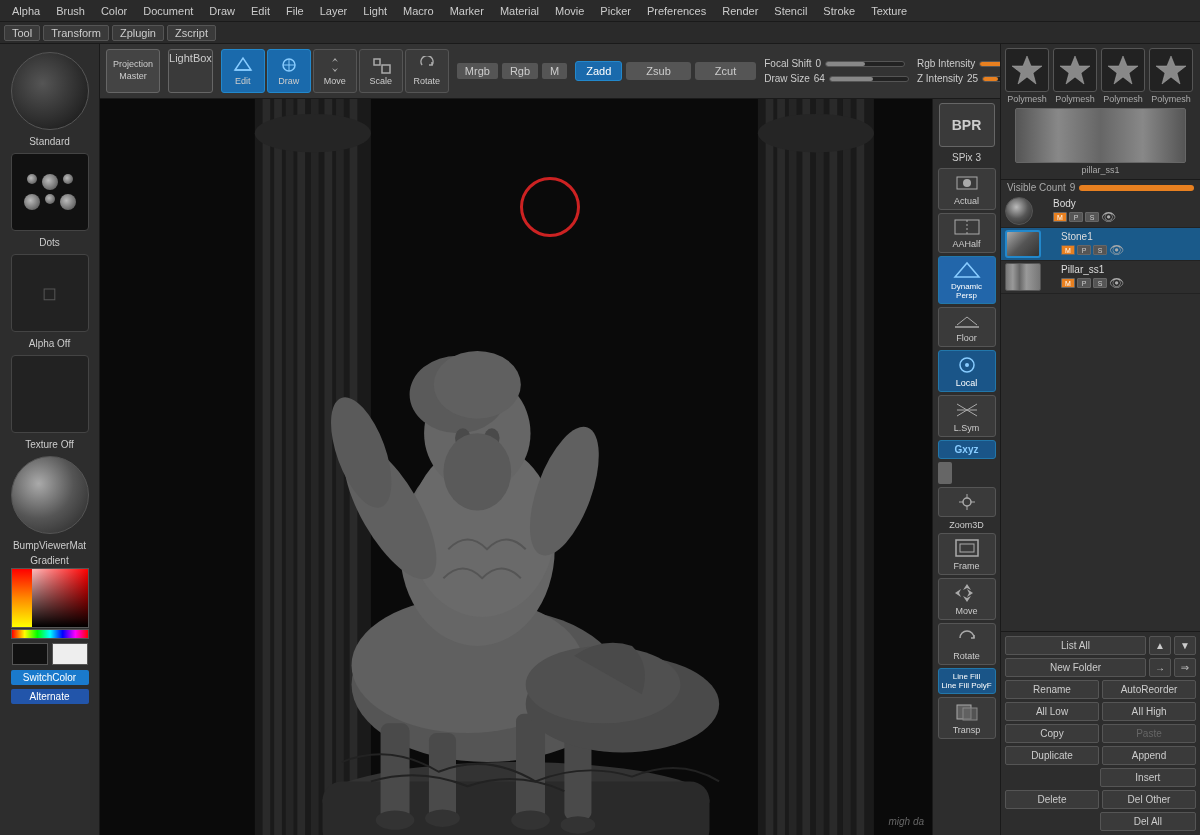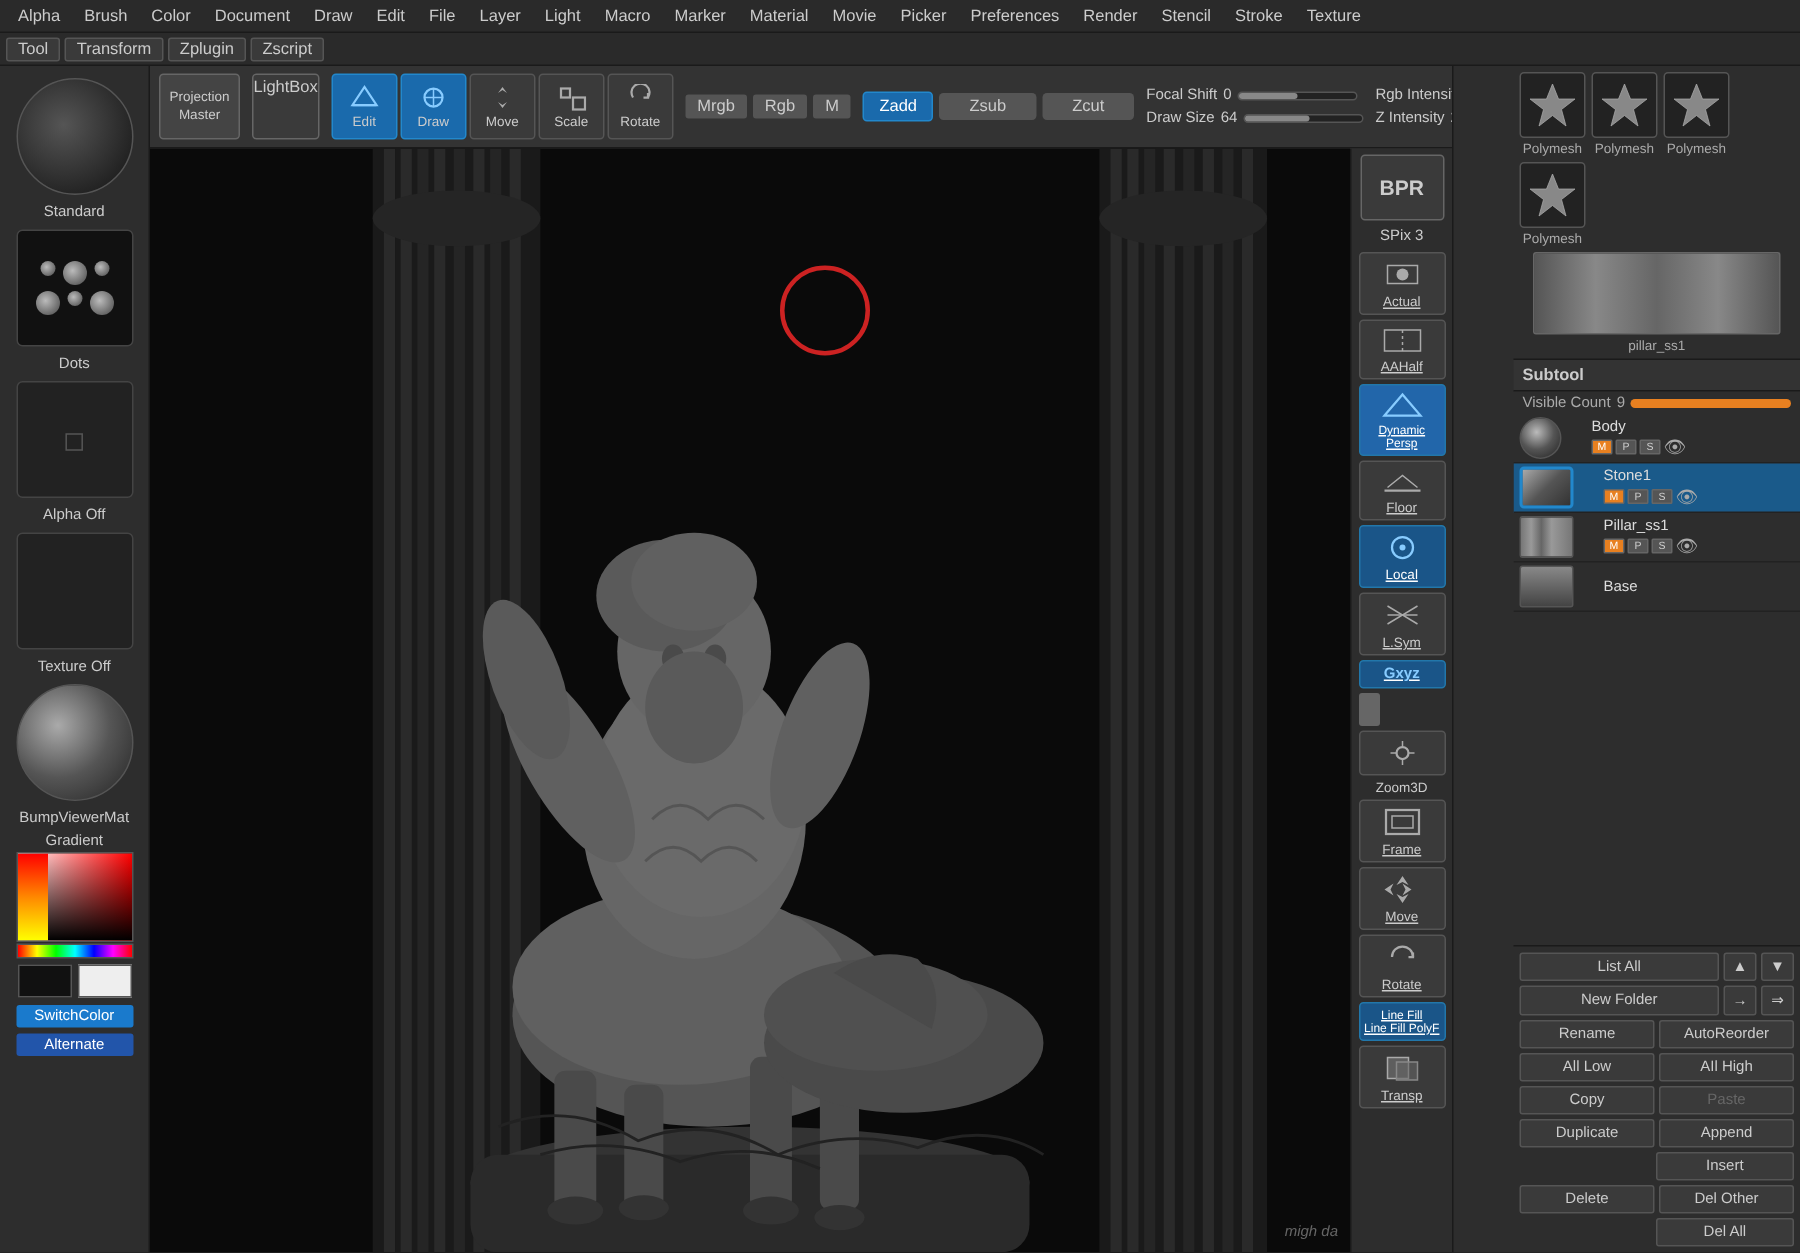--- a/index.html
+++ b/index.html
@@ -323,40 +323,38 @@
     .rt-btn {
       width: 58px;
       background: #3a3a3a;
       border: 1px solid #555;
       border-radius: 3px;
       padding: 3px 2px;
       text-align: center;
       font-size: 9px;
       color: #ccc;
       cursor: pointer;
-      text-decoration: underline;
     }
     .rt-btn.blue {
       background: #1a5588;
       border-color: #2277aa;
       color: white;
     }
     .rt-btn.active-persp {
       background: #2266aa;
     }
 
     
     .right-panel {
-      width: 232px;
+      width: 200px;
       background: #2d2d2d;
       border-left: 1px solid #1a1a1a;
       display: flex;
       flex-direction: column;
       overflow-y: auto;
-      padding-left: 40px;
     }
 
     .subtool-header {
       background: #333;
       padding: 4px 6px;
       font-size: 11px;
       color: #ccc;
       border-bottom: 1px solid #1a1a1a;
       font-weight: bold;
     }
@@ -1009,21 +1007,20 @@
         </div>
         <div class="thumb-label">Polymesh</div>
       </div>
 
       <div style="display:flex;flex-direction:column;align-items:center;gap:2px;width:100%;">
         <div style="width:90%;height:55px;background:linear-gradient(to right,#555,#888,#666,#888,#555);border:1px solid #666;border-radius:2px;"></div>
         <div class="thumb-label">pillar_ss1</div>
       </div>
     </div>
 
-    <div class="subtool-header">Subtool</div>
 
     <div class="visible-count">
       <span>Visible Count</span>
       <span>9</span>
       <div class="count-slider"></div>
     </div>
 
     <div class="subtool-scroll">
 
       <div class="subtool-item">
@@ -1058,26 +1055,20 @@
           <div class="subtool-name">Pillar_ss1</div>
           <div class="subtool-controls">
             <div class="stc-btn on">M</div>
             <div class="stc-btn">P</div>
             <div class="stc-btn">S</div>
             <span class="eye-icon">👁</span>
           </div>
         </div>
       </div>
 
-      <div class="subtool-item">
-        <div style="width:36px;height:28px;background:linear-gradient(to bottom,#888,#444);border:1px solid #555;border-radius:2px;flex-shrink:0;"></div>
-        <div class="subtool-info">
-          <div class="subtool-name">Base</div>
-        </div>
-      </div>
 
     </div>
 
     <div class="bottom-buttons">
       <div class="btn-row">
         <div class="b-btn">List All</div>
         <div class="b-btn-sm">▲</div>
         <div class="b-btn-sm">▼</div>
       </div>
       <div class="btn-row">

